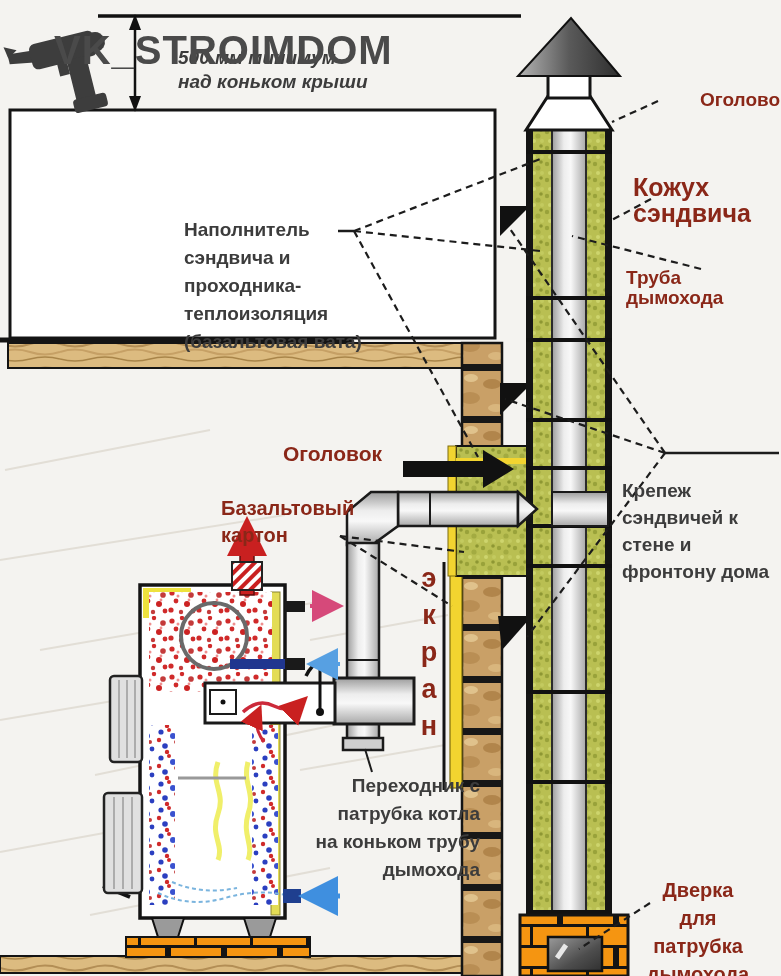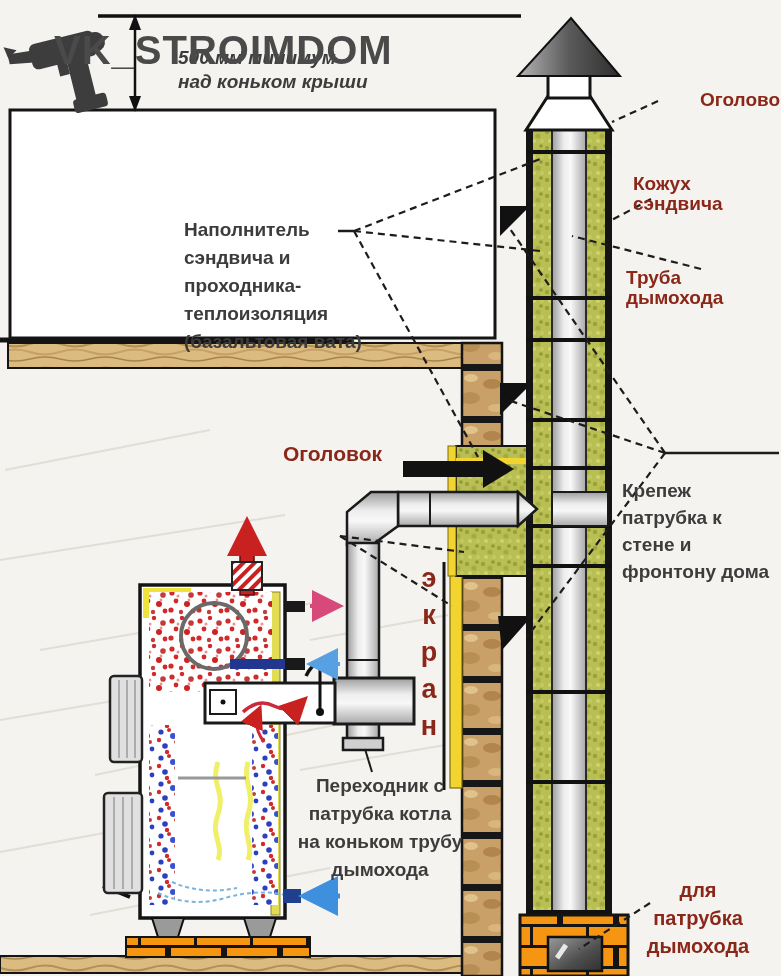--- a/index.html
+++ b/index.html
@@ -13,28 +13,28 @@
   .label span{display:block;}
   .maroon{color:#8a2718;}
   .dark{color:#3c3c3c;}
   .brand{
     position:absolute;left:54px;top:28px;z-index:12;
     font-weight:bold;font-size:40px;letter-spacing:1px;color:#4a4a4a;
     font-family:"Liberation Sans", sans-serif;
   }
   .dim-note{left:178px;top:46px;font-size:19px;line-height:24px;z-index:5;font-style:italic;}
   .lbl-ogolovok{left:662px;top:90px;font-size:19px;margin-left:38px;}
-  .lbl-kozhuh{left:633px;top:174px;font-size:19px;}
+  .lbl-kozhuh{left:633px;top:174px;font-size:25px;}
   .lbl-truba{left:626px;top:268px;font-size:19px;}
   .lbl-napolnitel{left:184px;top:216px;font-size:19px;line-height:28px;}
   .lbl-prohodnik{left:283px;top:443px;font-size:21px;}
   .lbl-bazalt{left:221px;top:495px;font-size:20px;line-height:27px;}
   .lbl-ekran{left:414px;top:560px;width:30px;font-size:27px;line-height:37px;text-align:center;}
   .lbl-krepezh{left:622px;top:477px;width:158px;font-size:19px;line-height:27px;}
-  .lbl-perehodnik{left:280px;top:772px;width:200px;font-size:19px;line-height:28px;text-align:center;}
+  .lbl-perehodnik{left:280px;top:772px;width:200px;font-size:19px;line-height:28px;text-align:right;}
   .lbl-dverka{left:638px;top:876px;width:120px;font-size:20px;line-height:28px;text-align:center;}
 </style>
 </head>
 <body>
 
 <div id="stage">
 
 <svg id="diagram-svg" width="781" height="976" viewBox="0 0 781 976">
   <defs>
     <pattern id="pGreen" width="16" height="16" patternUnits="userSpaceOnUse">
@@ -317,42 +317,47 @@
     <span>сэндвича и</span>
     <span>проходника-</span>
     <span>теплоизоляция</span>
     <span>(базальтовая вата)</span>
   </div>
 
   <div class="label maroon lbl-truba">Труба дымохода</div>
 
   <div class="label maroon lbl-prohodnik">Оголовок</div>
 
+  <div class="label maroon lbl-bazalt">
+    <span>Базальтовый</span>
+    <span>картон</span>
+  </div>
 
   <div class="label maroon lbl-ekran">
     <span>э</span>
     <span>к</span>
     <span>р</span>
     <span>а</span>
     <span>н</span>
   </div>
 
   <div class="label dark lbl-krepezh">
     <span>Крепеж</span>
-    <span>патрубка к</span>
+    <span>сэндвичей к</span>
     <span>стене и</span>
     <span>фронтону дома</span>
   </div>
 
   <div class="label dark lbl-perehodnik">
     <span>Переходник с</span>
     <span>патрубка котла</span>
     <span>на коньком трубу</span>
     <span>дымохода</span>
   </div>
 
   <div class="label maroon lbl-dverka">
+    <span>Дверка</span>
     <span>для</span>
     <span>патрубка</span>
     <span>дымохода</span>
   </div>
 
 </div>
 
 </body></html>

